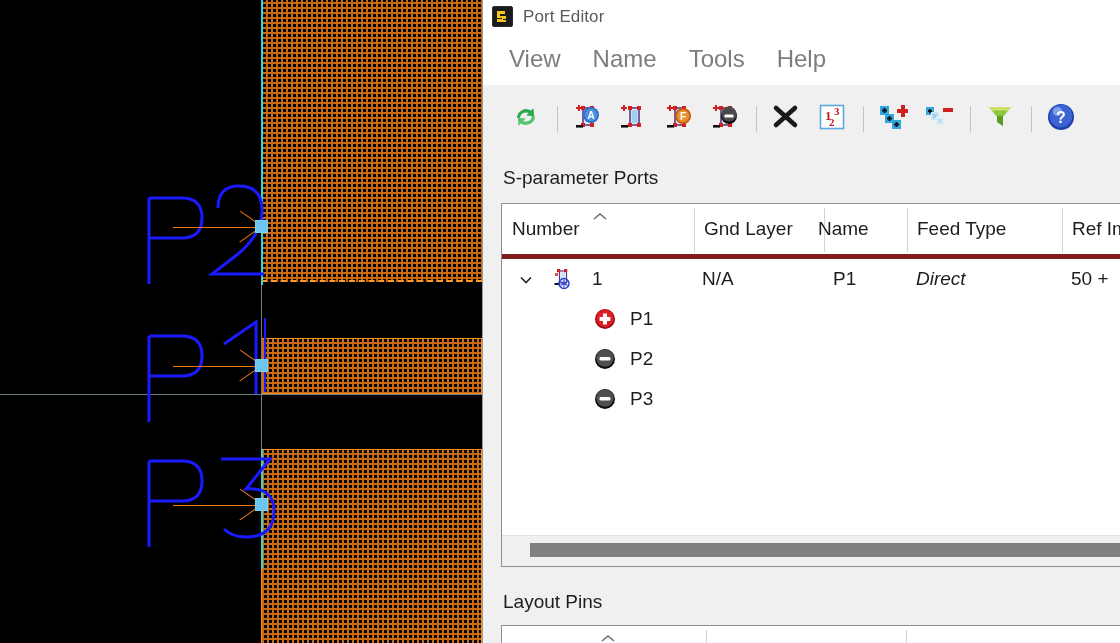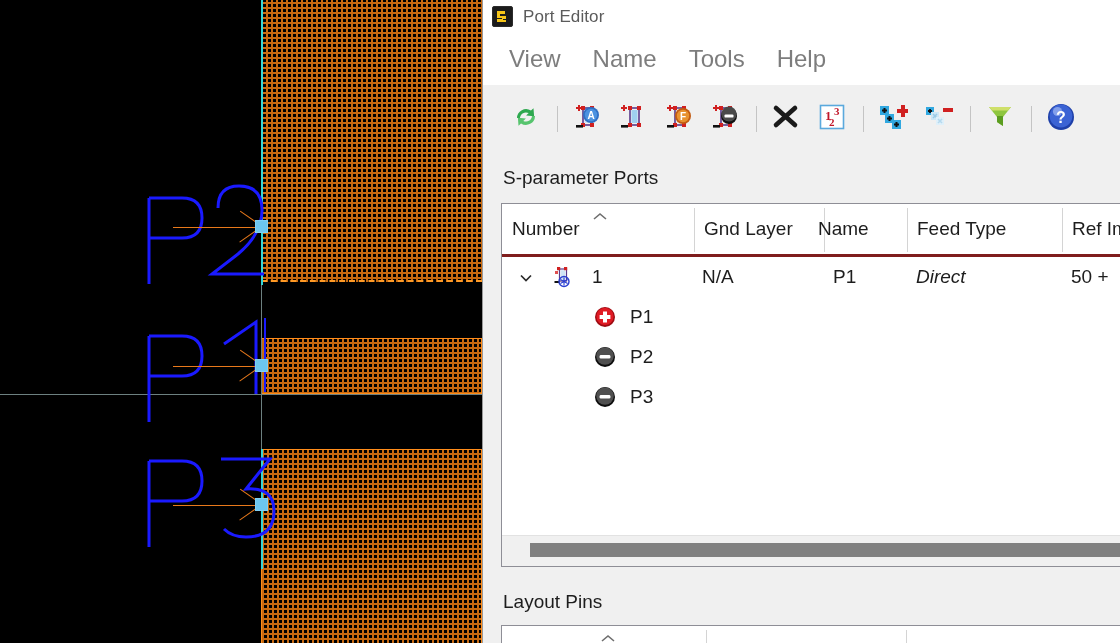--- a/index.html
+++ b/index.html
@@ -81,21 +81,21 @@
 
   .section-title{
     position:absolute;font-size:19px;color:#1d1d1d;left:20px;
   }
   .grid{
     position:absolute;background:#ffffff;border:1px solid #8e8e96;
     box-sizing:border-box;overflow:hidden;
   }
   .grid-head{
     position:relative;height:50px;background:#ffffff;
-    border-bottom:3px solid #7f1d1d;
+    border-bottom:5px solid #7f1d1d;
   }
   .gh-cell{
     position:absolute;top:0;bottom:0;display:flex;align-items:center;
     font-size:19px;color:#1d1d1d;padding-left:10px;box-sizing:border-box;
     white-space:nowrap;
   }
   .gh-div{position:absolute;top:4px;bottom:2px;width:1px;background:#d4d4d4;}
   .sort-caret{position:absolute;top:3px;width:16px;height:9px;}
   .grid-body{position:relative;background:#fff;}
   .row{position:absolute;left:0;right:0;height:40px;}

